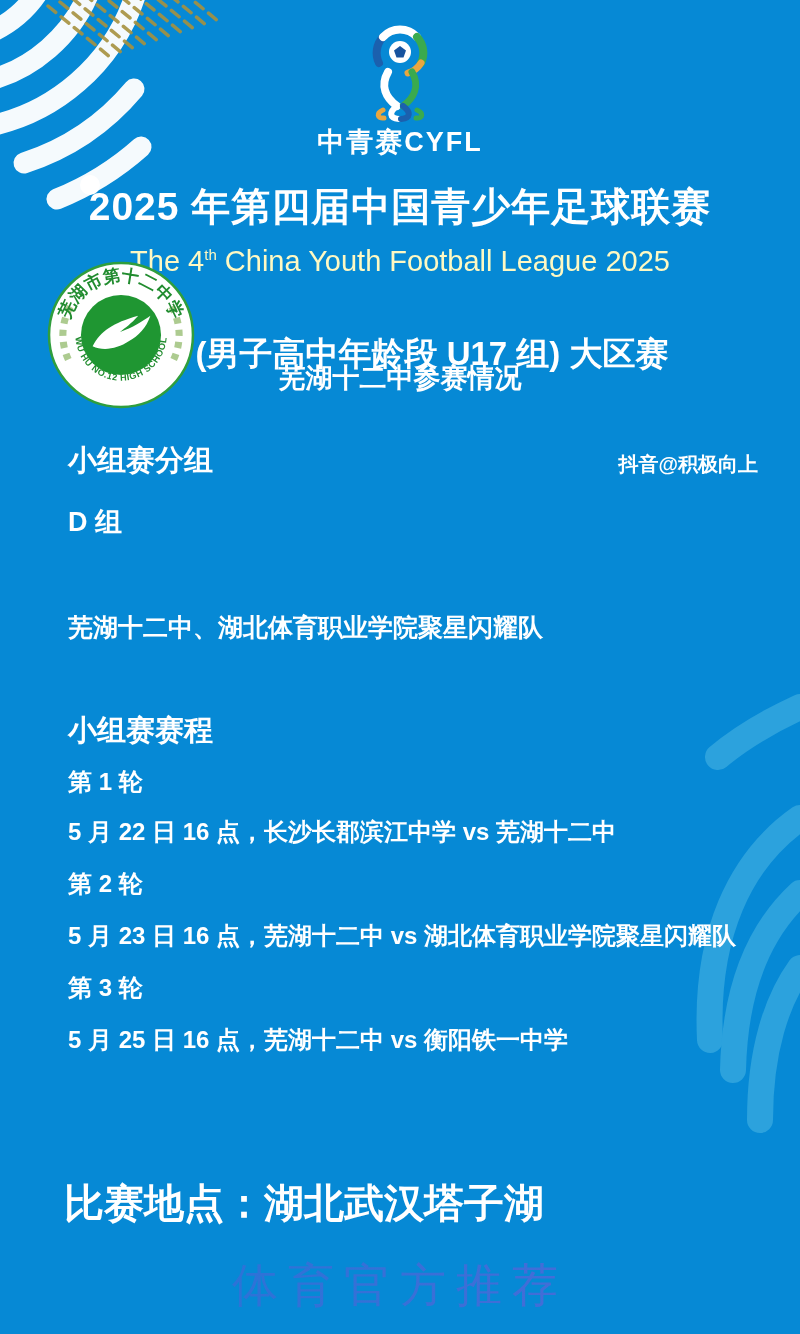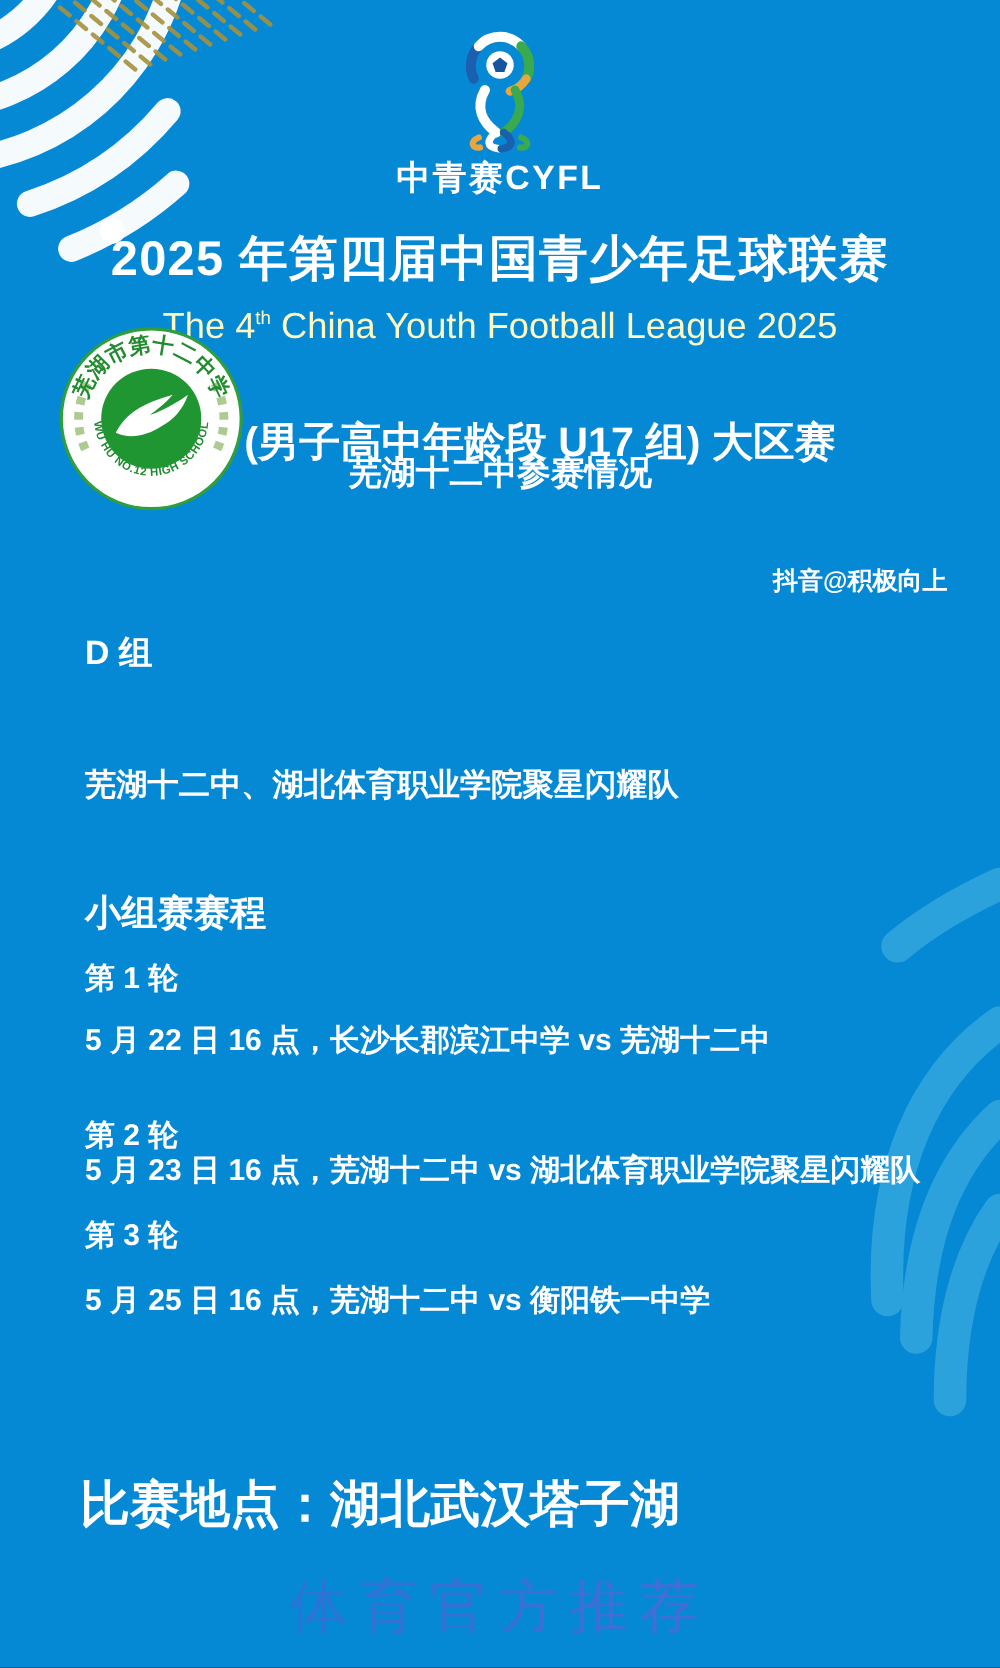--- a/index.html
+++ b/index.html
@@ -38,21 +38,21 @@
   .grouping-heading { top:441px; }
   .douyin { right:42px; top:451px; font-size:20px; font-weight:700; }
   .group-name { left:68px; top:504px; font-size:27px; font-weight:800; }
   .team-line { left:68px; font-size:25px; font-weight:700; }
   .teams1 { top:559px; }
   .teams2 { top:611px; }
   .schedule-heading { top:711px; }
   .round-label { left:68px; font-size:24px; font-weight:700; }
   .match-line  { left:68px; font-size:24px; font-weight:700; }
   .r1 { top:766px; } .m1 { top:816px; }
-  .r2 { top:868px;margin-top:24px; } .m2 { top:920px; }
+  .r2 { top:868px; } .m2 { top:920px; }
   .r3 { top:972px; } .m3 { top:1024px; }
   .venue { left:64px; top:1176px; font-size:40px; font-weight:800; }
   .watermark {
     left:0; right:0; top:1255px; text-align:center;
     font-family:"Liberation Serif", serif;
     font-size:46px; font-weight:400; letter-spacing:10px;
     color:rgba(58,98,205,0.62);
   }
   @supports ((-webkit-background-clip: text) or (background-clip: text)) {
     .watermark {
@@ -138,20 +138,21 @@
       <textPath href="#badgeBottomArc" startOffset="50%" text-anchor="middle">WU HU NO.12 HIGH SCHOOL</textPath>
     </text>
     <circle cx="74" cy="74" r="39.5" fill="#1F9632"></circle>
     <path d="M 46 85 C 54 70, 66 62, 91 55 C 84 63, 78 67, 73 71 C 85 67, 96 60, 103 55 C 99 67, 91 75, 82 80 C 70 88, 56 90, 46 85 Z" fill="#FFFFFF"></path>
   </svg>
 
   <div class="abs group-line">(男子高中年龄段 U17 组) 大区赛</div>
 
   <div class="abs participation">芜湖十二中参赛情况</div>
 
+  <div class="abs sec-heading grouping-heading">小组赛分组</div>
   <div class="abs douyin">抖音@积极向上</div>
   <div class="abs group-name">D 组</div>
   <div class="abs team-line teams2">芜湖十二中、湖北体育职业学院聚星闪耀队</div>
 
   <div class="abs sec-heading schedule-heading">小组赛赛程</div>
 
   <div class="abs round-label r1">第 1 轮</div>
   <div class="abs match-line m1">5 月 22 日 16 点，长沙长郡滨江中学 vs 芜湖十二中</div>
   <div class="abs round-label r2">第 2 轮</div>
   <div class="abs match-line m2">5 月 23 日 16 点，芜湖十二中 vs 湖北体育职业学院聚星闪耀队</div>

